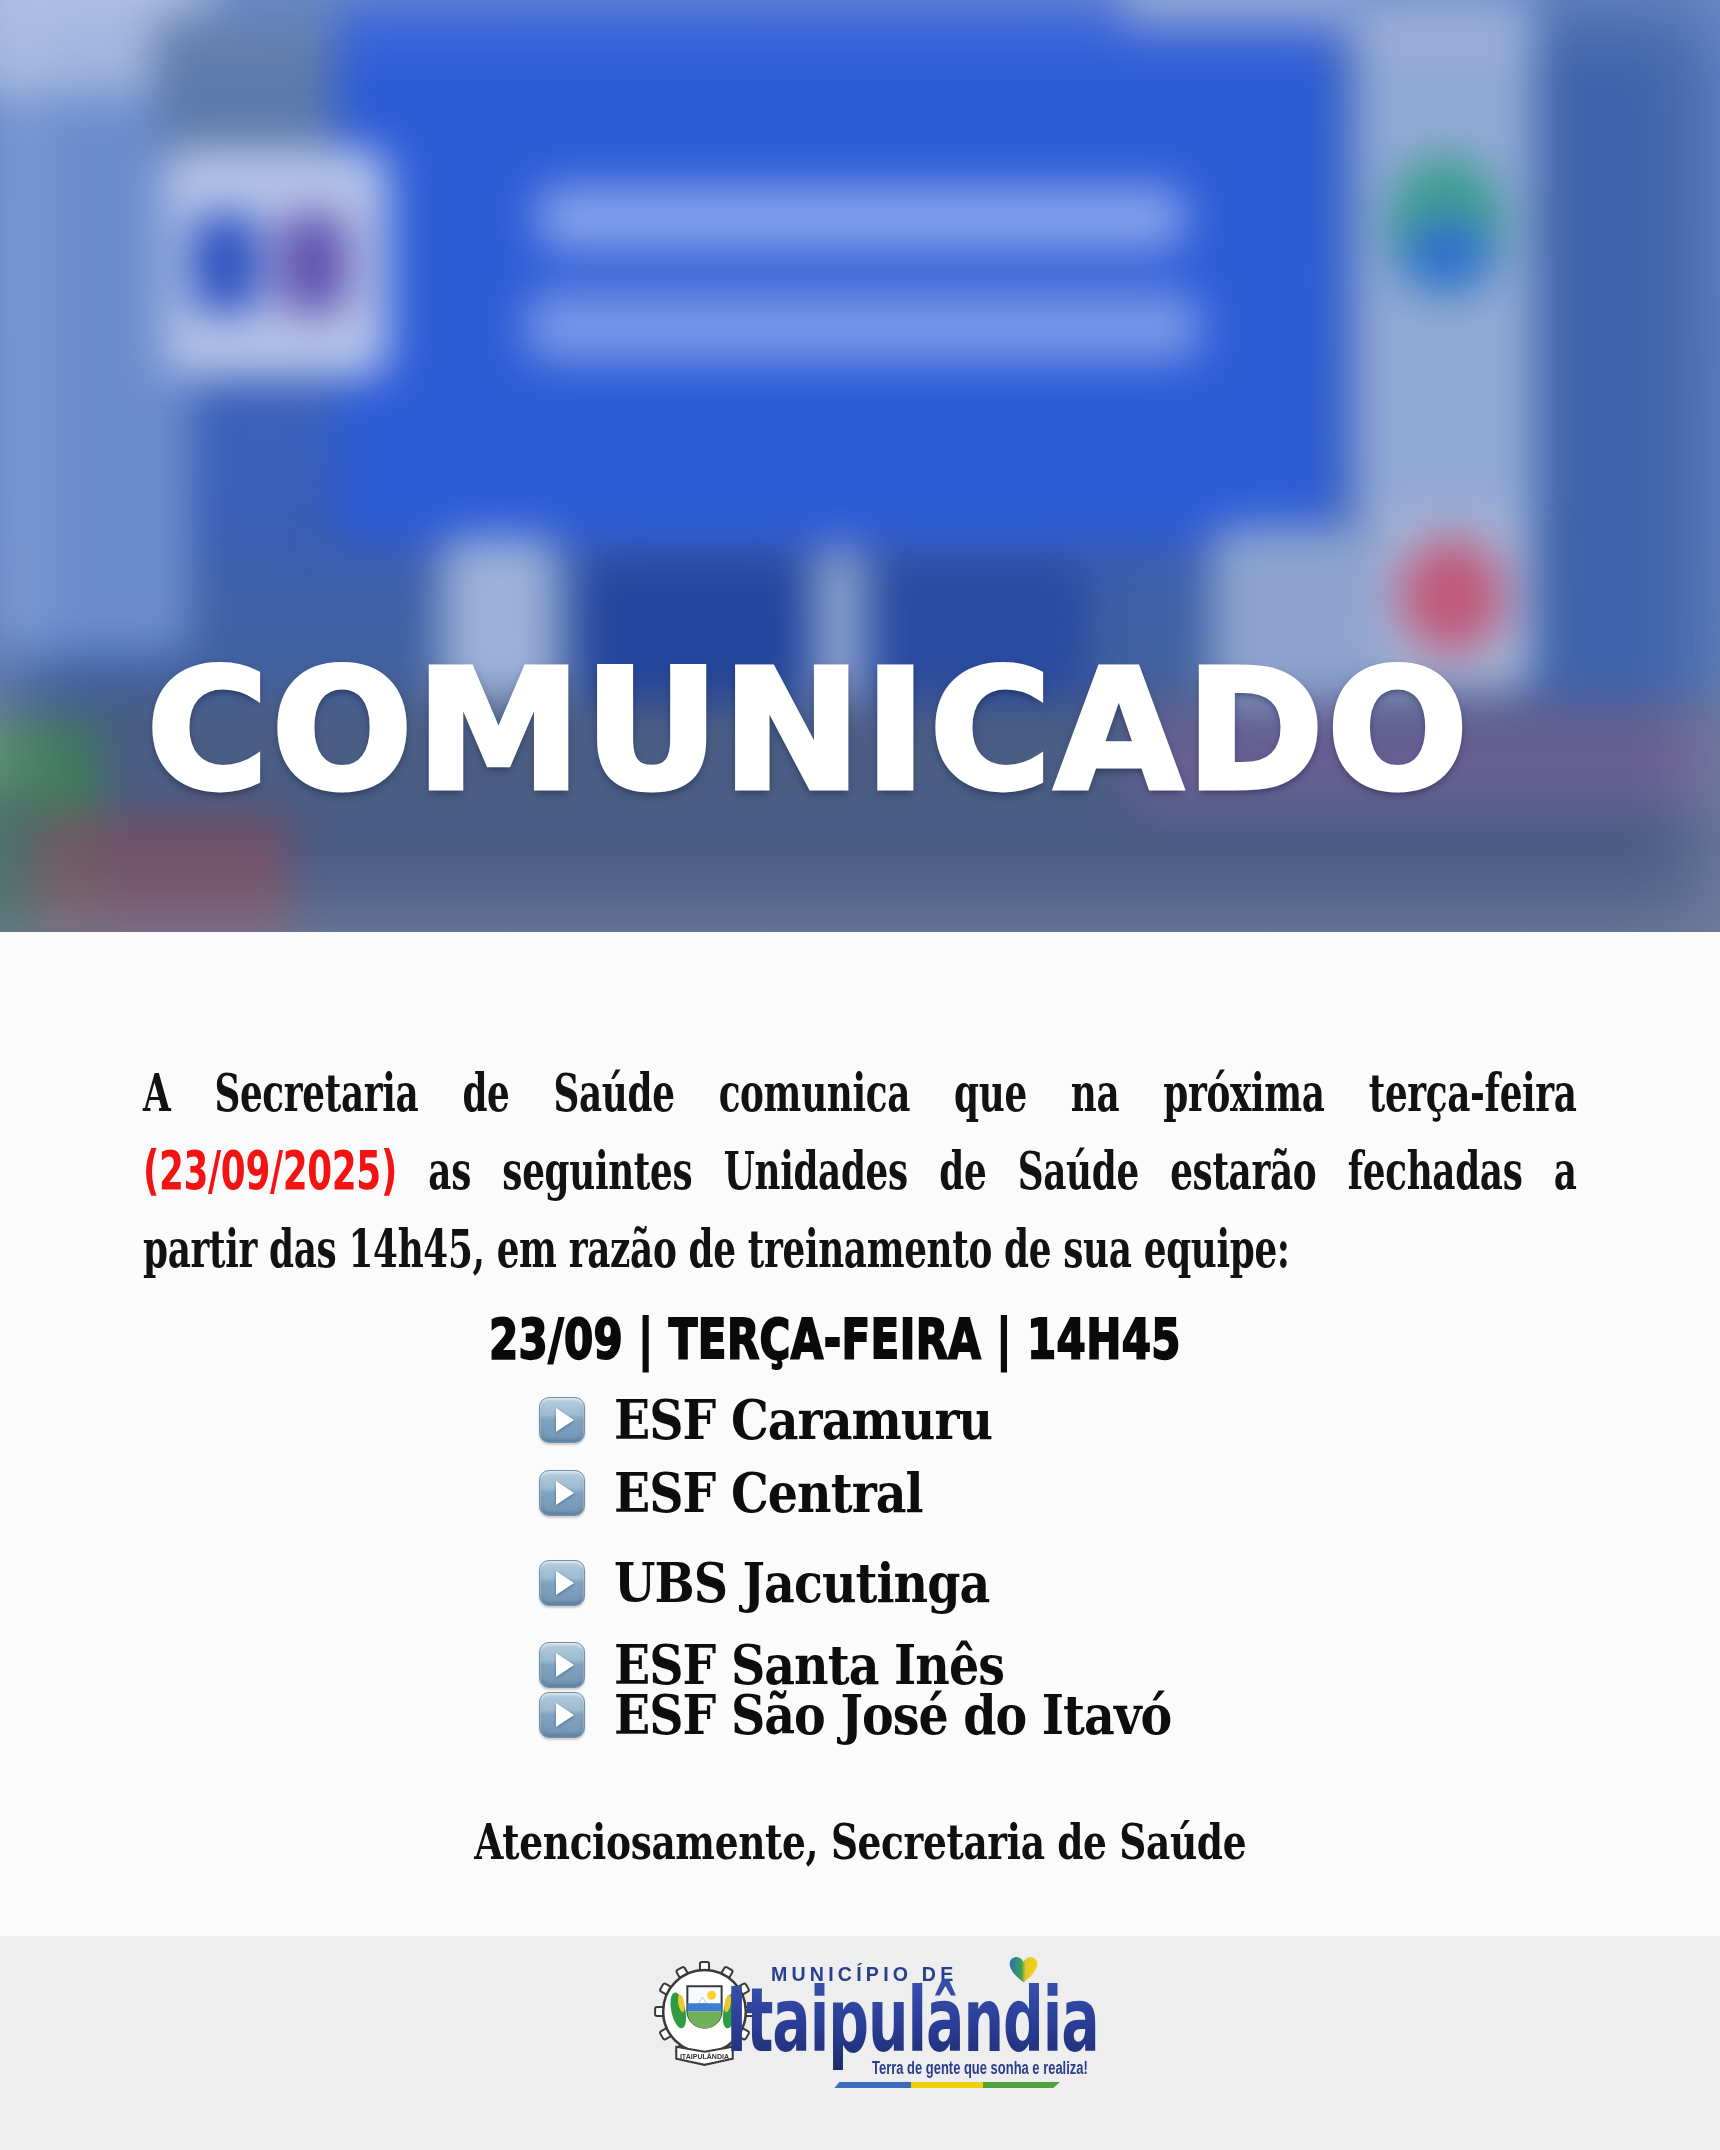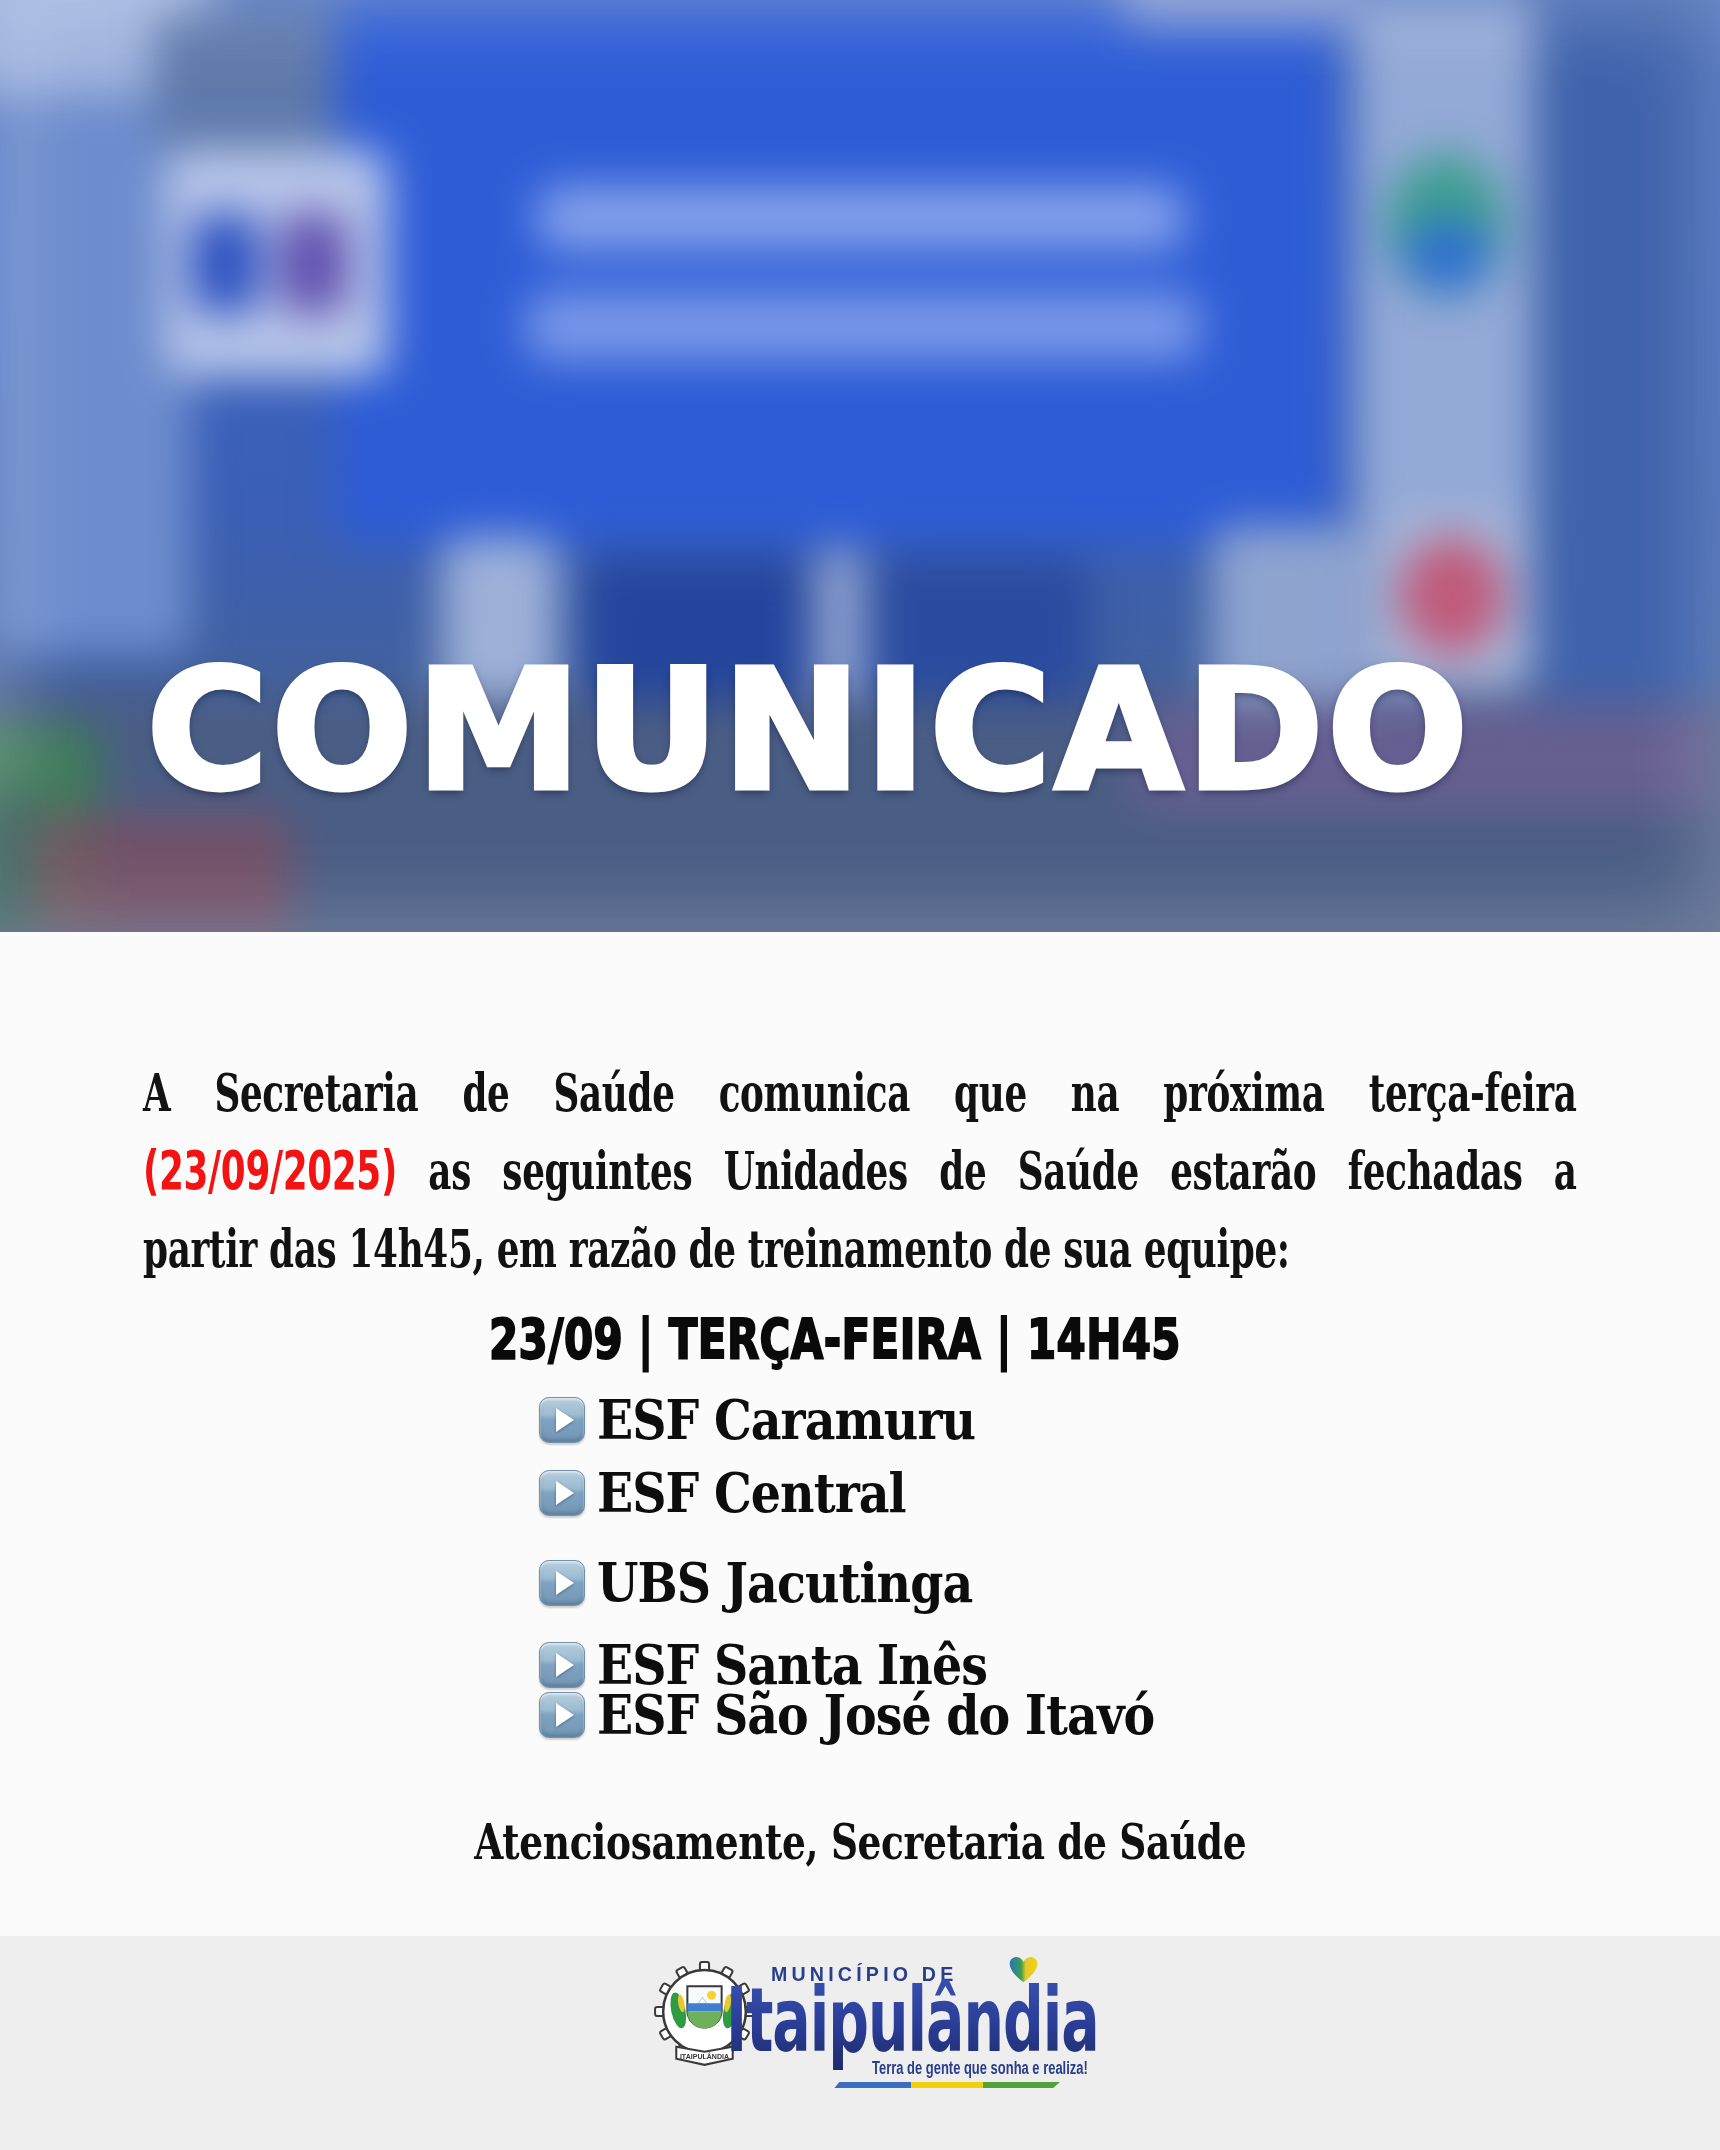--- a/index.html
+++ b/index.html
@@ -27,21 +27,21 @@
       font:700 53px/78px "DejaVu Serif",serif;color:#121212;letter-spacing:-0.5px;
       text-align:justify;text-align-last:justify;height:78px;overflow:visible;}
   .pline.last{text-align-last:left;}
   .date-red{font-family:"DejaVu Sans",sans-serif;font-weight:700;color:#f31313;}
 
   .sched{position:absolute;left:489px;top:1311px;margin:0;
       font:700 56px/56px "DejaVu Sans",sans-serif;color:#0a0a0a;-webkit-text-stroke:2.1px #0a0a0a;
       transform:scaleX(0.75);transform-origin:0 0;white-space:nowrap;letter-spacing:0.5px;}
 
   .units{list-style:none;margin:0;padding:0;}
-  .unit{position:absolute;left:491px;height:46px;display:flex;align-items:center;gap:12px;padding-left:48px;}
+  .unit{position:absolute;left:491px;height:46px;display:flex;align-items:center;gap:29px;padding-left:48px;}
   .play{width:46px;height:46px;flex:0 0 46px;border-radius:10px;position:relative;
       background:linear-gradient(180deg,#b6cddd 0%,#9dbcd2 38%,#7fa3c0 50%,#7396b5 100%);
       box-shadow:inset 0 1.6px 2.7px rgba(255,255,255,.75),inset 0 -2.1px 4.2px rgba(30,60,90,.35),0 1.1px 2.1px rgba(0,0,0,.18);
       border:1.1px solid #7391ab;box-sizing:border-box;}
   .play::before{content:'';position:absolute;left:16px;top:10px;width:0;height:0;
       border-left:18px solid #ffffff;border-top:12.7px solid transparent;border-bottom:12.7px solid transparent;
       filter:drop-shadow(0 1.1px 1.6px rgba(20,40,70,.4));}
   .uname{font:700 54px/46px "DejaVu Serif",serif;color:#0d0d0d;letter-spacing:-1.1px;
       transform:scaleX(0.88);transform-origin:0 50%;white-space:nowrap;}
 

